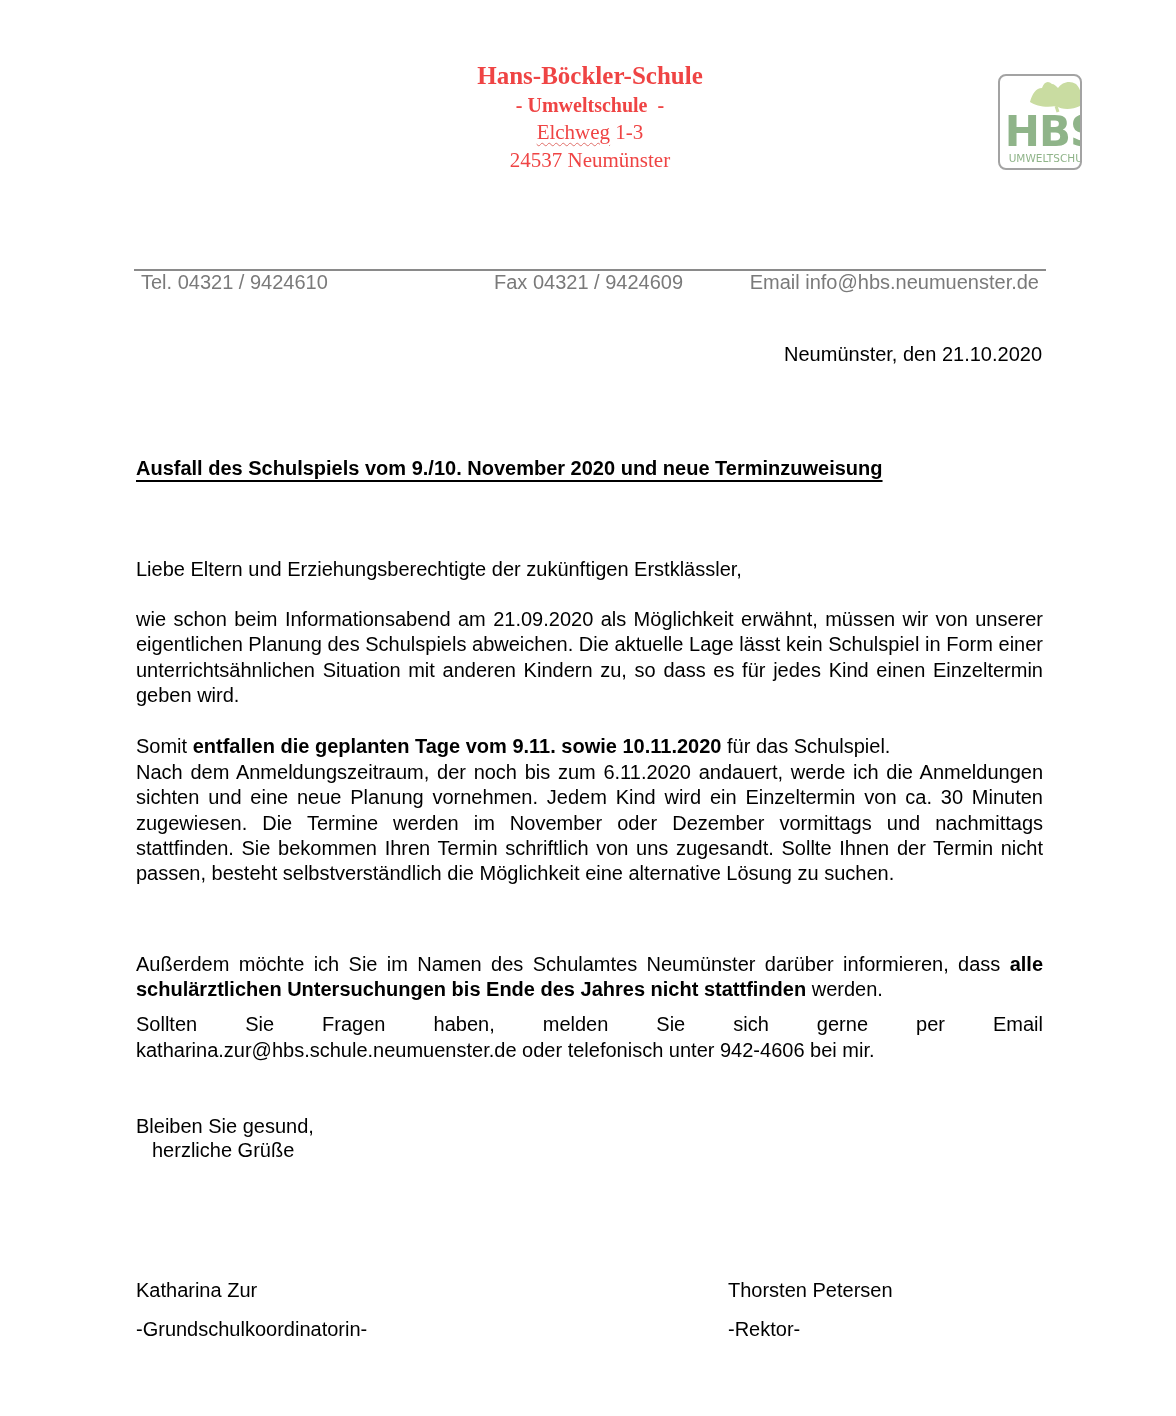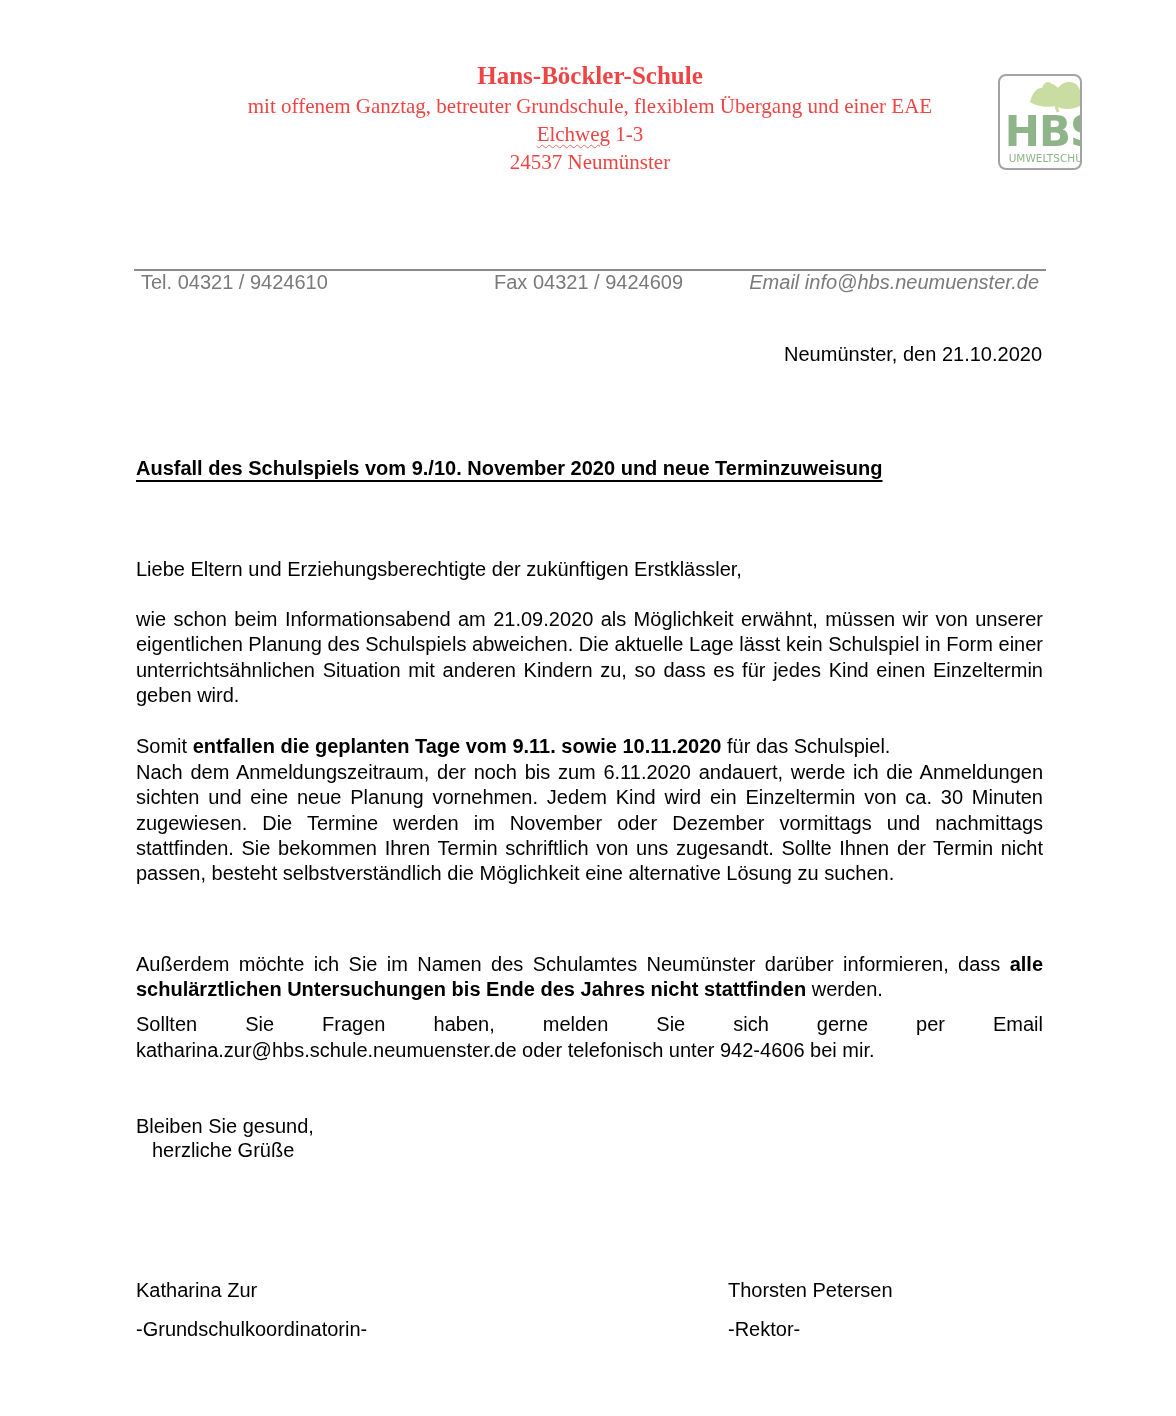--- a/index.html
+++ b/index.html
@@ -102,39 +102,39 @@
       position: absolute;
       font-size: 20px;
       line-height: 24px;
     }
   </style>
 </head>
 <body>
 
 <div class="letterhead">
   <div class="lh-name">Hans-Böckler-Schule</div>
-  <div class="lh-line">mit offenem Ganztag, betreuter Grundschule, flexiblem Übergang und einer EAE</div>
+  <div class="lh-sub" style="white-space:pre;">- Umweltschule  -</div>
   <div class="lh-line"><span class="squiggle">Elchweg</span><span style="white-space:pre;"> 1-3</span></div>
   <div class="lh-line">24537 Neumünster</div>
 </div>
 
 <div class="logo">
   <svg width="104" height="92" viewBox="0 0 104 92">
 
     <path d="M52 8 C48 4 44 6 42 12 C36 12 32 18 30 26 C36 30 46 32 56 30 C62 34 72 34 80 30 C82 22 82 14 76 8 C70 4 62 6 58 12 C56 10 54 8 52 8 Z" fill="#c9dca1"></path>
     <path d="M56 30 L58 36" stroke="#c9dca1" stroke-width="3"></path>
     <text x="52" y="70" text-anchor="middle" font-family="DejaVu Sans, sans-serif" font-weight="bold" font-size="42" fill="#8fb489" letter-spacing="-1">HBS</text>
     <text x="52" y="86" text-anchor="middle" font-family="DejaVu Sans, sans-serif" font-size="10.5" fill="#8fb489">UMWELTSCHULE</text>
   </svg>
 </div>
 
 <div class="rule"></div>
 <div class="contact" style="left:141px;">Tel. 04321 / 9424610</div>
 <div class="contact" style="left:494px;">Fax 04321 / 9424609</div>
-<div class="contact" style="right:137px;font-style:italic;">Email info@hbs.neumuenster.de</div>
+<div class="contact" style="right:137px;">Email info@hbs.neumuenster.de</div>
 
 <div class="date">Neumünster, den 21.10.2020</div>
 
 <div class="subject">Ausfall des Schulspiels vom 9./10. November 2020 und neue Terminzuweisung</div>
 
 <div class="plain" style="left:136px; top:557px;">Liebe Eltern und Erziehungsberechtigte der zukünftigen Erstklässler,</div>
 
 <div class="body-text" style="top:607px;">wie schon beim Informationsabend am 21.09.2020 als Möglichkeit erwähnt, müssen wir von unserer eigentlichen Planung des Schulspiels abweichen. Die  aktuelle Lage lässt kein Schulspiel in Form einer unterrichtsähnlichen Situation mit anderen Kindern zu, so dass es für jedes Kind einen Einzeltermin geben wird.</div>
 
 <div class="body-text" style="top:734px;">

